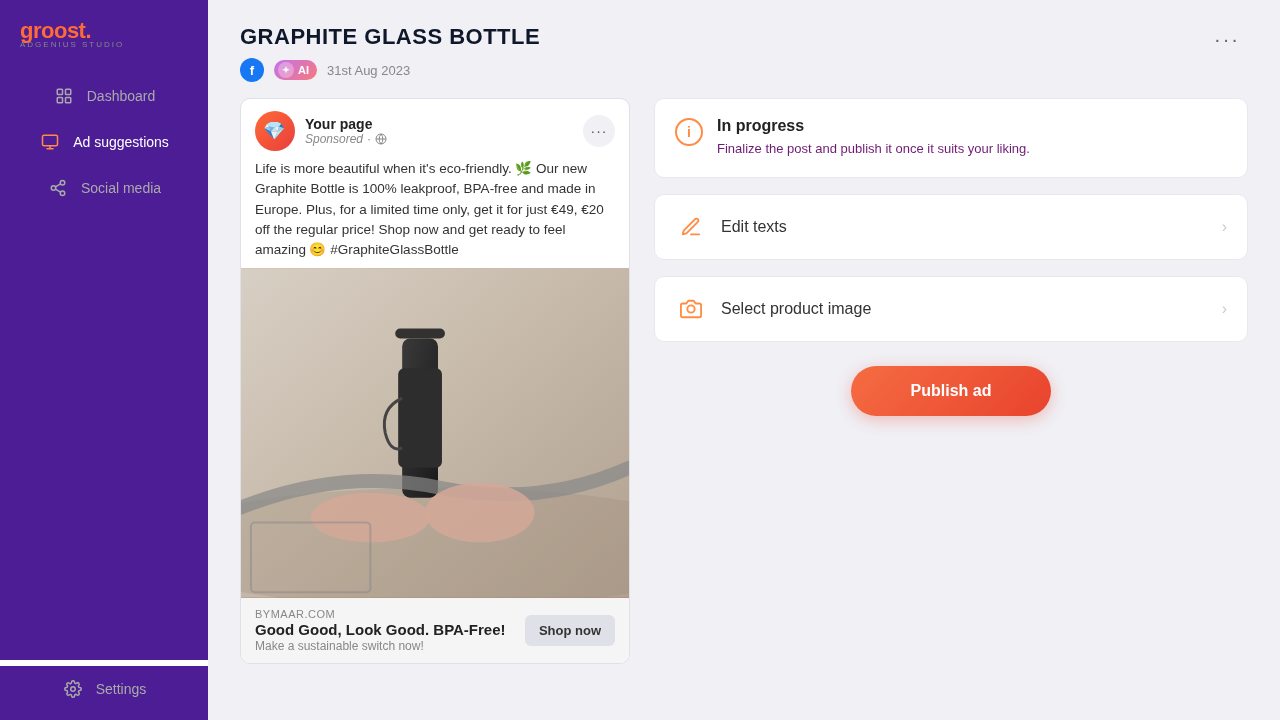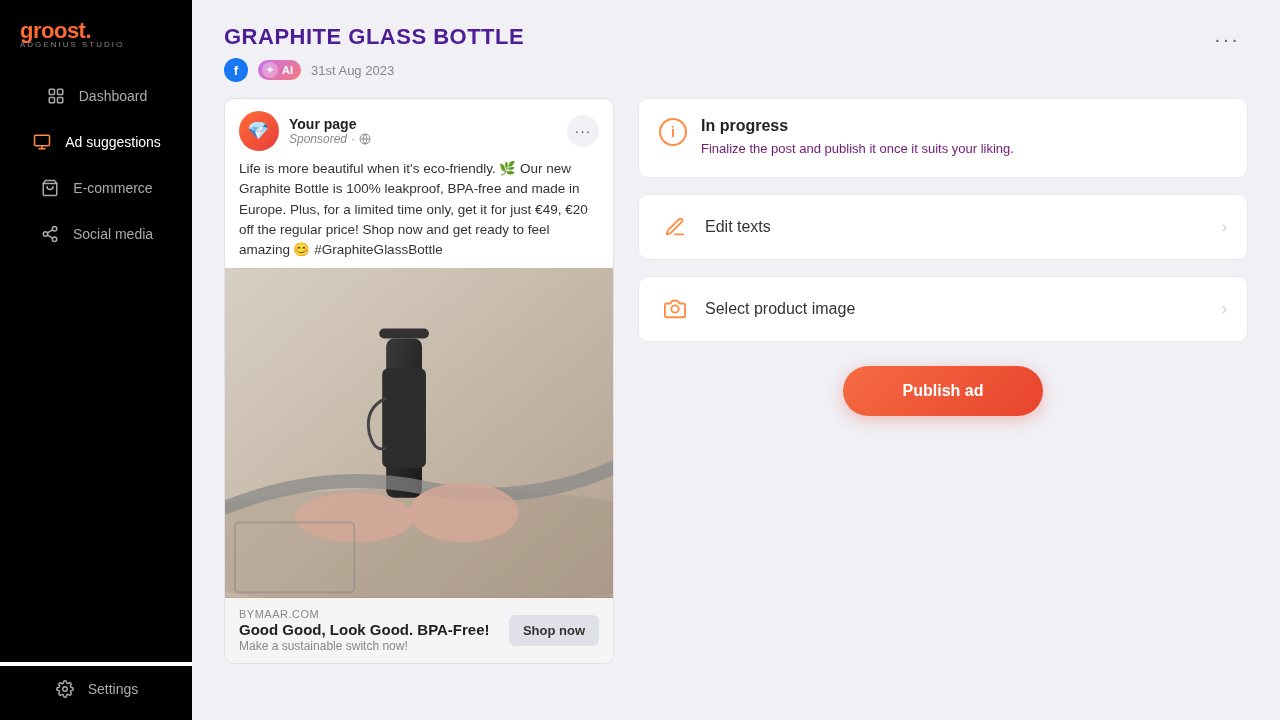--- a/index.html
+++ b/index.html
@@ -1,21 +1,21 @@
 <!DOCTYPE html>
 <html><head>
   <meta charset="utf-8">
   <style>
     * { margin: 0; padding: 0; box-sizing: border-box; }
     body { font-family: -apple-system, BlinkMacSystemFont, 'Segoe UI', sans-serif; background: #f0f0f5; display: flex; height: 720px; overflow: hidden; }
 
     
     .sidebar {
-      width: 192px;
-      background: #000000;
+      width: 208px;
+      background: #4c1d95;
       display: flex;
       flex-direction: column;
       flex-shrink: 0;
       height: 100%;
     }
     .sidebar-logo {
       padding: 18px 20px 16px;
       display: flex;
       align-items: center;
     }
@@ -53,21 +53,21 @@
       height: 22px;
       display: flex;
       align-items: center;
       justify-content: center;
       flex-shrink: 0;
     }
     .nav-icon svg { width: 18px; height: 18px; }
     .nav-label { font-size: 14px; }
     .nav-settings {
       margin-top: auto;
-      border-top: 4px solid #ffffff;
+      border-top: 6px solid #ffffff;
     }
 
     
     .main {
       flex: 1;
       display: flex;
       flex-direction: column;
       overflow: hidden;
     }
 
@@ -139,21 +139,21 @@
     
     .page-header {
       display: flex;
       align-items: flex-start;
       justify-content: space-between;
       margin-bottom: 16px;
     }
     .page-title {
       font-size: 22px;
       font-weight: 800;
-      color: #4c1d95;
+      color: #0f172a;
       text-transform: uppercase;
       letter-spacing: 0.5px;
     }
     .page-meta {
       display: flex;
       align-items: center;
       gap: 10px;
       margin-top: 8px;
     }
     .badge-fb {
@@ -436,30 +436,20 @@
     <div class="nav-item active">
       <span class="nav-icon">
         <svg viewBox="0 0 24 24" fill="none" stroke="#ff8c42" stroke-width="2" stroke-linecap="round" stroke-linejoin="round">
           <rect x="2" y="3" width="20" height="14" rx="2"></rect>
           <path d="M8 21h8M12 17v4"></path>
         </svg>
       </span>
       <span class="nav-label" style="color:#fff;">Ad suggestions</span>
     </div>
 
-    <div class="nav-item">
-      <span class="nav-icon">
-        <svg viewBox="0 0 24 24" fill="none" stroke="#aaa" stroke-width="2" stroke-linecap="round" stroke-linejoin="round">
-          <path d="M6 2L3 6v14a2 2 0 002 2h14a2 2 0 002-2V6l-3-4z"></path>
-          <line x1="3" y1="6" x2="21" y2="6"></line>
-          <path d="M16 10a4 4 0 01-8 0"></path>
-        </svg>
-      </span>
-      <span class="nav-label">E-commerce</span>
-    </div>
 
     <div class="nav-item">
       <span class="nav-icon">
         <svg viewBox="0 0 24 24" fill="none" stroke="#aaa" stroke-width="2" stroke-linecap="round" stroke-linejoin="round">
           <circle cx="18" cy="5" r="3"></circle>
           <circle cx="6" cy="12" r="3"></circle>
           <circle cx="18" cy="19" r="3"></circle>
           <line x1="8.59" y1="13.51" x2="15.42" y2="17.49"></line>
           <line x1="15.41" y1="6.51" x2="8.59" y2="10.49"></line>
         </svg>

